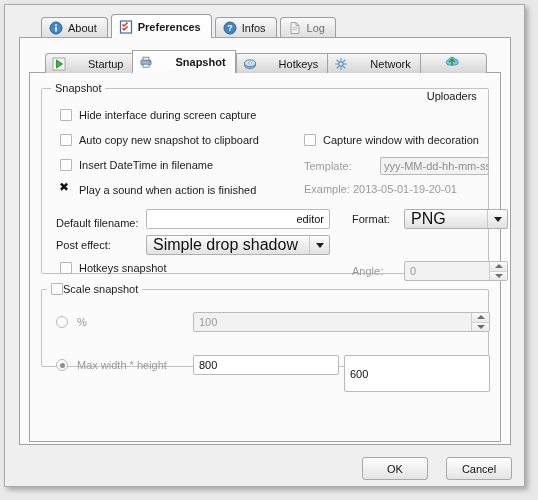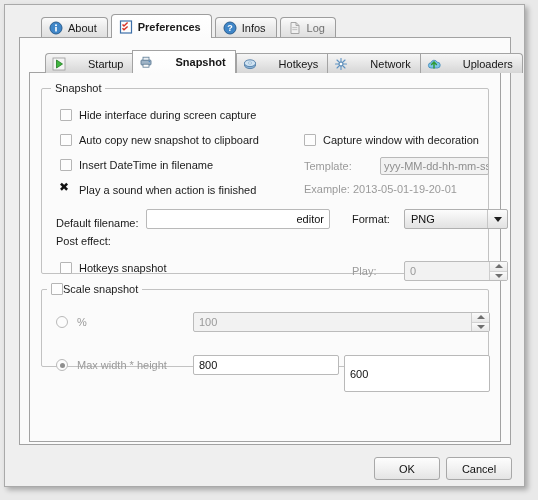--- a/index.html
+++ b/index.html
@@ -49,21 +49,21 @@
   
   #inner-tabs{left:24px;top:45px;height:23px;z-index:5;}
   #inner-tabs .tab{
     height:20px;margin-right:0;padding:0 9px 0 6px;
     display:flex;align-items:center;gap:22px;
     border:1px solid #a3a3a3;border-bottom:none;border-right:none;
     background:linear-gradient(to bottom,#f6f6f6 0%,#e6e6e6 50%,#d6d6d6 100%);
     box-sizing:border-box;white-space:nowrap;color:#161616;
   }
   #inner-tabs .tab:first-child{border-radius:4px 0 0 0;}
-  #inner-tabs .tab:last-child{border-right:1px solid #a3a3a3;border-radius:0 4px 0 0;}
+  #inner-tabs .tab:last-child{border-right:1px solid #a3a3a3;border-radius:0 4px 0 0;flex-direction:column;}
   #inner-tabs .tab.active{
     height:23px;
     background:linear-gradient(to bottom,#ffffff 0%,#fdfdfd 70%,#fbfbfb 100%);
     border-right:1px solid #a3a3a3;font-weight:bold;position:relative;z-index:4;
   }
 
   
   #inner-page{
     position:absolute;left:24px;top:67px;width:472px;height:370px;
     background:#fbfbfb;border:1px solid #a3a3a3;box-sizing:border-box;
@@ -107,21 +107,21 @@
     border:1px solid #b9b9b9;background:#ffffff;border-radius:2px;
     box-sizing:border-box;display:flex;align-items:center;
     padding:0 5px;color:#101010;font-size:11px;
   }
   .tf.ghost{background:#f2f2f2;color:#8e8e8e;}
   .tf.clip{padding-left:3px;overflow:hidden;}
 
   .combo{
     border:1px solid #b0b0b0;border-radius:2px;box-sizing:border-box;
     background:linear-gradient(to bottom,#fcfcfc 0%,#eeeeee 52%,#e2e2e2 100%);
-    display:flex;align-items:center;padding-left:6px;color:#101010;font-size:11px;justify-content:center;
+    display:flex;align-items:center;padding-left:6px;color:#101010;font-size:16px;justify-content:center;
   }
   .combo .arrowbtn{
     margin-left:auto;width:19px;height:100%;
     border-left:1px solid #c6c6c6;
     display:flex;align-items:center;justify-content:center;
   }
   .caret{
     width:0;height:0;border-left:4px solid transparent;border-right:4px solid transparent;
     border-top:5px solid #1e1e1e;
   }
@@ -305,29 +305,35 @@
         <span class="combo" style="width:104px;height:20px;">
           <span>PNG</span>
           <span class="arrowbtn">
             <span class="caret"></span>
           </span>
         </span>
       </div>
 
       <div class="row" style="left:14px;top:146px;">
         <span class="lbl" style="width:90px;">Post effect:</span>
+        <span class="combo" style="width:184px;height:20px;">
+          <span>Simple drop shadow</span>
+          <span class="arrowbtn">
+            <span class="caret"></span>
+          </span>
+        </span>
       </div>
 
       <div class="row cbrow" style="left:18px;top:151px;margin-top:22px;">
         <span class="cb"></span>
         <span class="lbl">Hotkeys snapshot</span>
       </div>
 
       <div class="row" style="left:310px;top:172px;">
-        <span class="lbl dim" style="width:52px;">Play:</span>
+        <span class="lbl dim" style="width:52px;">Angle:</span>
         <span class="spin" style="width:104px;height:20px;">
           <span>0</span>
           <span class="btns">
             <div>
                 <span class="tri-up"></span>
               </div>
             <div>
                 <span class="tri-dn"></span>
               </div>
           </span>
@@ -364,20 +370,20 @@
           <span>800</span>
         </span>
         <span class="tf" style="width:146px;height:37px;margin-left:5px;margin-top:17px;">
           <span>600</span>
         </span>
       </div>
     </div>
 
   </div>
 
-  <div class="btn" style="left:357px;top:452px;margin-left:12px;">
+  <div class="btn" style="left:357px;top:452px;">
     <span>OK</span>
   </div>
   <div class="btn" style="left:441px;top:452px;">
     <span>Cancel</span>
   </div>
 
 </div>
 
 </body></html>

